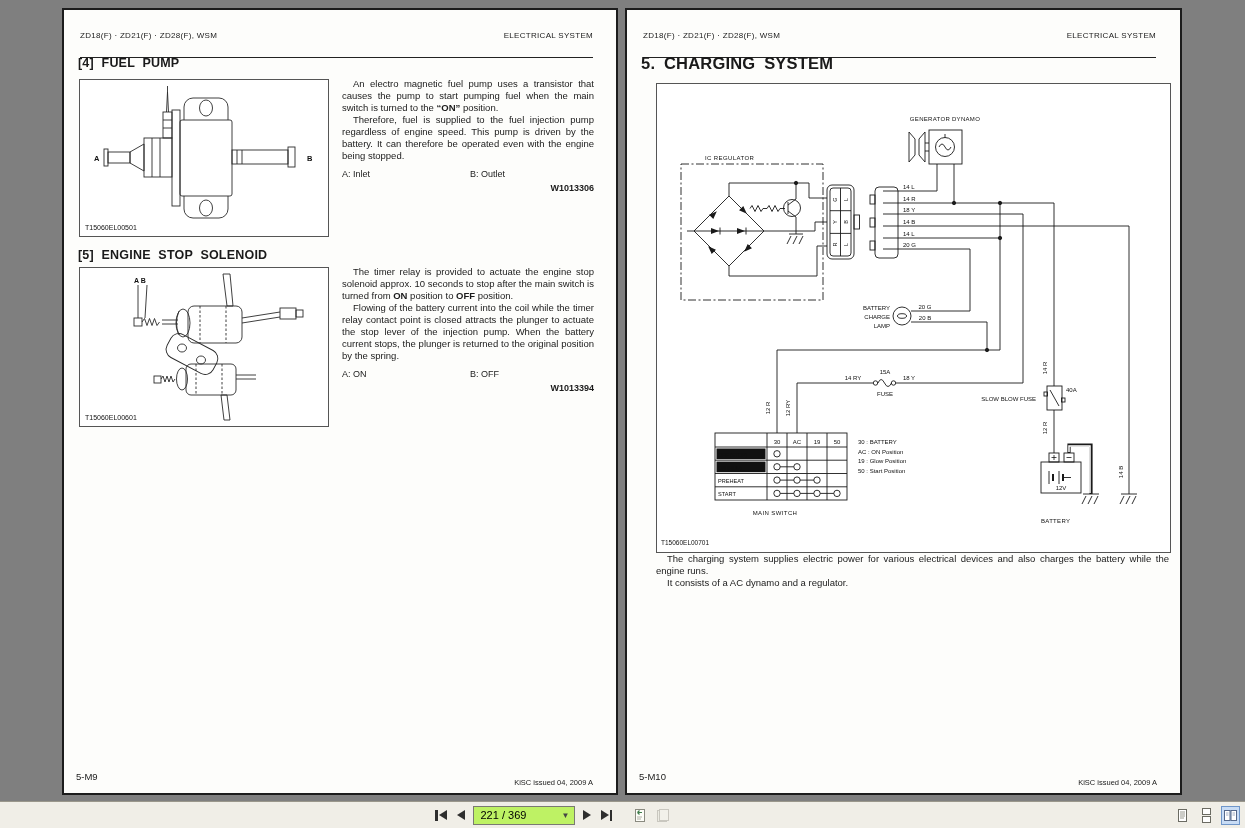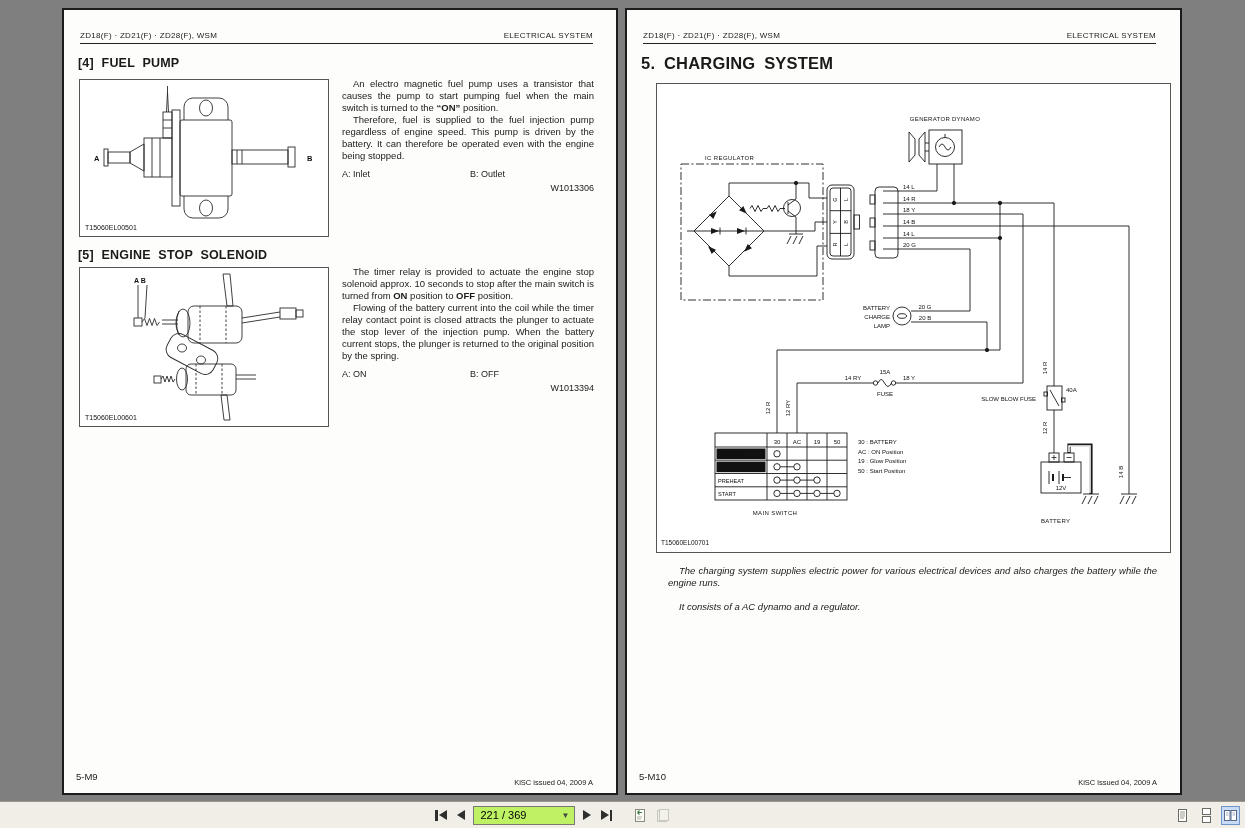--- a/index.html
+++ b/index.html
@@ -3,40 +3,40 @@
 <meta charset="utf-8">
 <style>
   html,body{margin:0;padding:0;}
   body{width:1245px;height:828px;background:#7f7f7f;overflow:hidden;position:relative;
        font-family:"Liberation Sans",sans-serif;color:#1a1a1a;}
   .page{position:absolute;top:8px;height:787px;background:#fdfdfb;border:2px solid #1c1c1c;
         box-sizing:border-box;}
   .page-left{left:62px;width:556px;}
   .page-right{left:625px;width:557px;}
   .page-head{position:absolute;top:21px;left:16px;width:513px;border-bottom:1.2px solid #222;
-             padding-bottom:3px;font-size:8px;letter-spacing:.3px;display:flex;
+             padding-bottom:17px;font-size:8px;letter-spacing:.3px;display:flex;
              justify-content:space-between;}
   .sec-title{position:absolute;margin:0;font-weight:bold;word-spacing:4px;letter-spacing:.2px;}
   .t4{top:46px;left:14px;font-size:12.5px;}
   .t5{top:238px;left:14px;font-size:12.5px;}
   .t3{top:44px;left:14px;font-size:16.5px;}
   .figbox{position:absolute;border:1px solid #555;background:#fff;}
   .fig1{top:69px;left:15px;width:248px;height:156px;}
   .fig2{top:257px;left:15px;width:248px;height:158px;}
   .figbig{top:73px;left:29px;width:513px;height:468px;}
   .textcol{position:absolute;width:252px;font-size:9.5px;line-height:12px;text-align:justify;}
   .tc1{top:68px;left:278px;}
   .tc2{top:256px;left:278px;}
   .textcol p{margin:0;text-indent:11px;}
   .abrow{position:relative;height:12px;margin-top:6px;font-weight:normal;font-size:9px;text-align:left;}
   .abrow .b{position:absolute;left:128px;top:0;}
-  .wcode{text-align:right;font-size:9px;margin-top:2px;}
+  .wcode{text-align:right;font-size:9px;margin-top:2px;font-weight:bold;}
   .rp-text{position:absolute;top:543px;left:29px;width:513px;font-size:9.5px;line-height:12px;
            text-align:justify;}
-  .rp-text p{margin:12px;text-indent:11px;font-style:italic;}
+  .rp-text p{margin:0;text-indent:11px;}
   .footer-c{position:absolute;bottom:11px;left:12px;right:0;font-size:9.5px;}
   .footer-r{position:absolute;bottom:6px;right:23px;font-size:7.5px;margin-top:30px;}
   svg{display:block;}
   svg text{font-family:"Liberation Sans",sans-serif;stroke:none;fill:#111;}
   
   .toolbar{position:absolute;left:0;right:0;bottom:0;height:26px;background:#f0eee7;
            border-top:1px solid #9a978c;}
   .nav-group{position:absolute;left:433px;top:0;height:26px;display:flex;align-items:center;gap:6px;}
   .tbtn{background:transparent;border:none;padding:2px;display:flex;align-items:center;gap:1px;
         cursor:pointer;}

